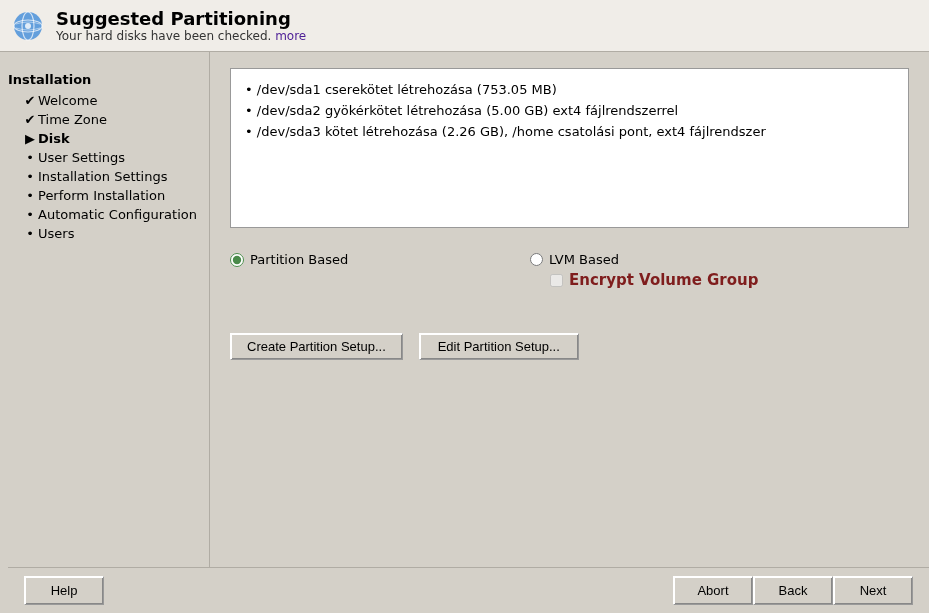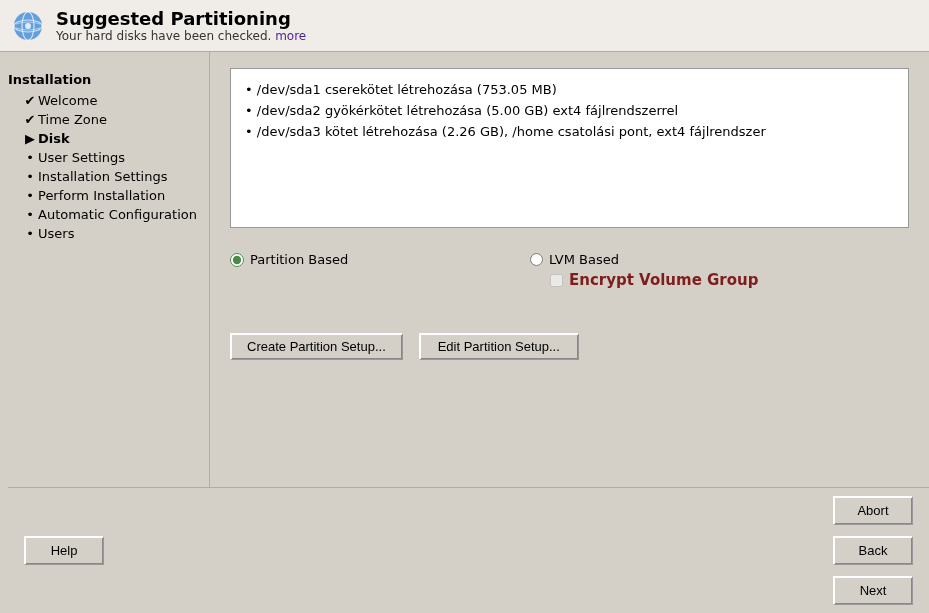--- a/index.html
+++ b/index.html
@@ -177,22 +177,21 @@
       justify-content: space-between;
       align-items: center;
       margin-left: 8px;
     }
     .bottom-bar-left {
       display: flex;
       gap: 8px;
     }
     .bottom-bar-right {
       display: flex;
-      gap: 11px;
-      flex-direction: column;
+      gap: 0;
     }
     .btn-bottom {
       background: #d4d0c8;
       border: 1px solid #999;
       border-top-color: #fff;
       border-left-color: #fff;
       padding: 6px 18px;
       font-size: 13px;
       cursor: pointer;
       min-width: 80px;

